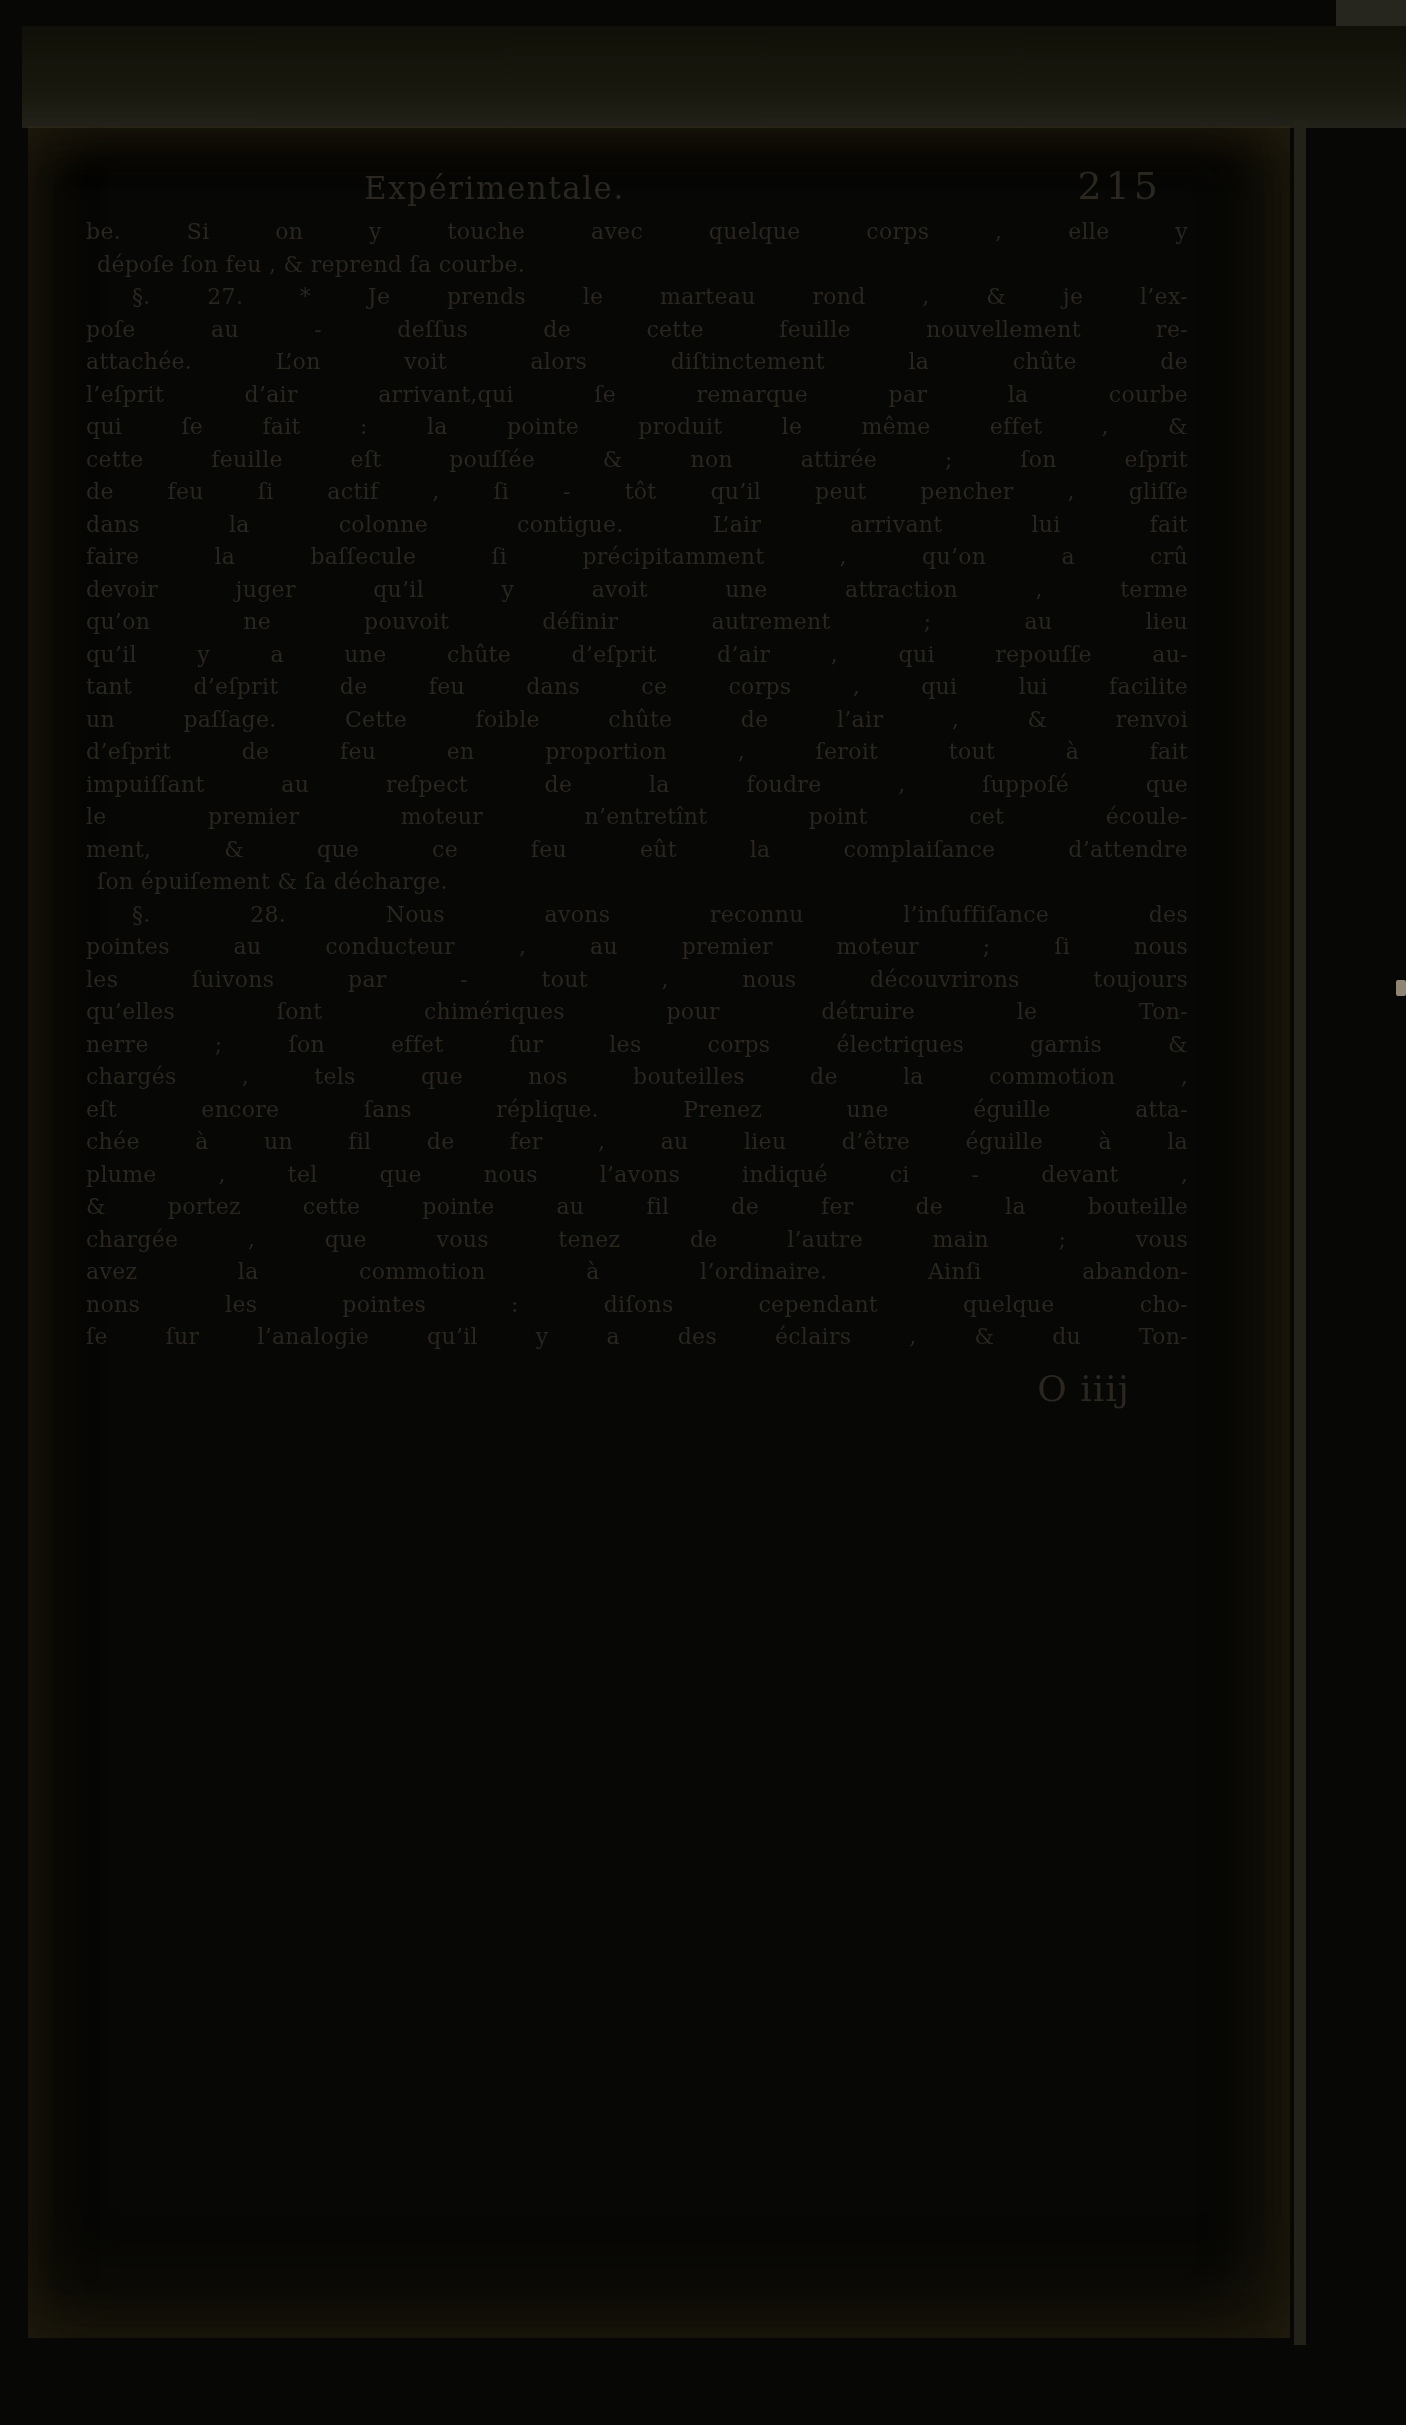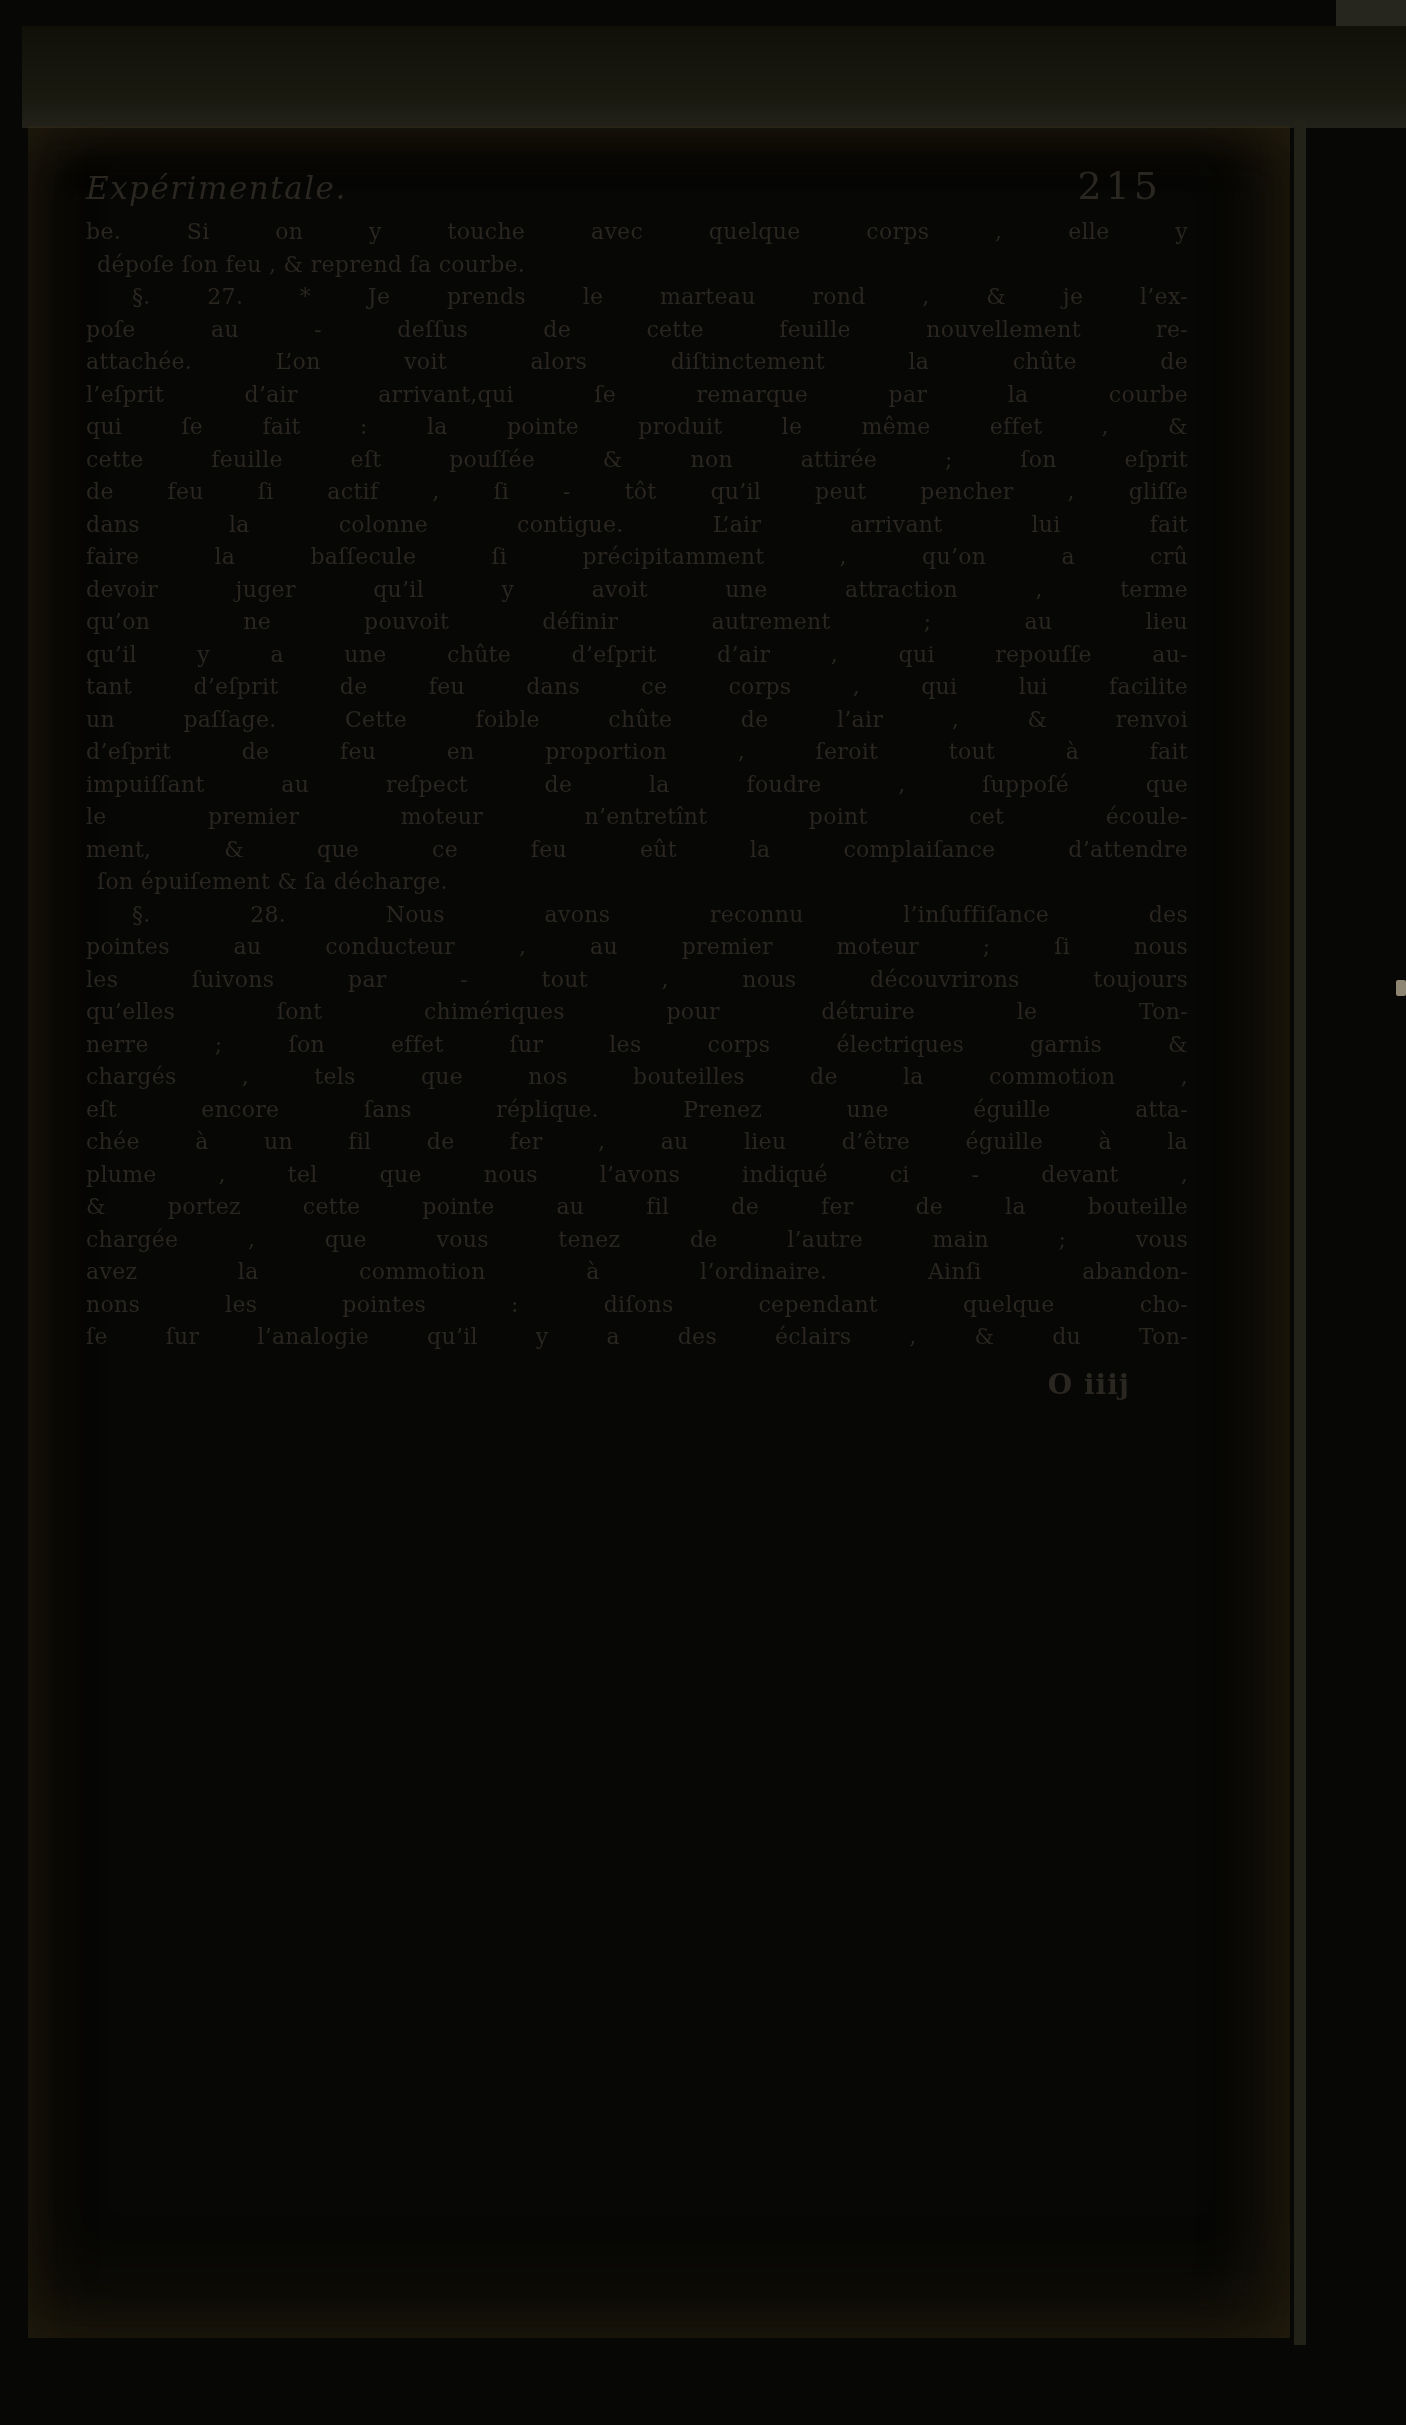--- a/index.html
+++ b/index.html
@@ -40,21 +40,21 @@
     padding: 38px 102px 0 58px;
     color: var(--ink, #2a2620);
   }
   .running-head {
     display: flex;
     align-items: baseline;
     height: 42px;
     font-size: 31px;
   }
   .running-head .title {
-    font-style: italic;
+    margin-left: 278px;
     letter-spacing: 1.5px;
   }
   .running-head .pagenum {
     margin-left: auto;
     padding-right: 26px;
     letter-spacing: 4px;
     font-size: 38px;
   }
   .body-text {
     margin-top: 10px;
@@ -66,23 +66,22 @@
     text-align: justify;
     text-align-last: justify;
     white-space: normal;
   }
   .line.no-justify { text-align-last: left; margin-left: 11px; }
   .line.indent { text-indent: 46px; }
   .signature {
     margin-top: 14px;
     text-align: right;
     padding-right: 58px;
-    font-size: 28px;
+    font-size: 36px;
     letter-spacing: 1px;
-    font-weight: bold;
   }
   .right-edge {
     position: absolute;
     left: 1294px; top: 120px;
     width: 12px; height: 2225px;
     background: #232219;
   }
   .edge-speck {
     position: absolute;
     left: 1396px; top: 980px;

